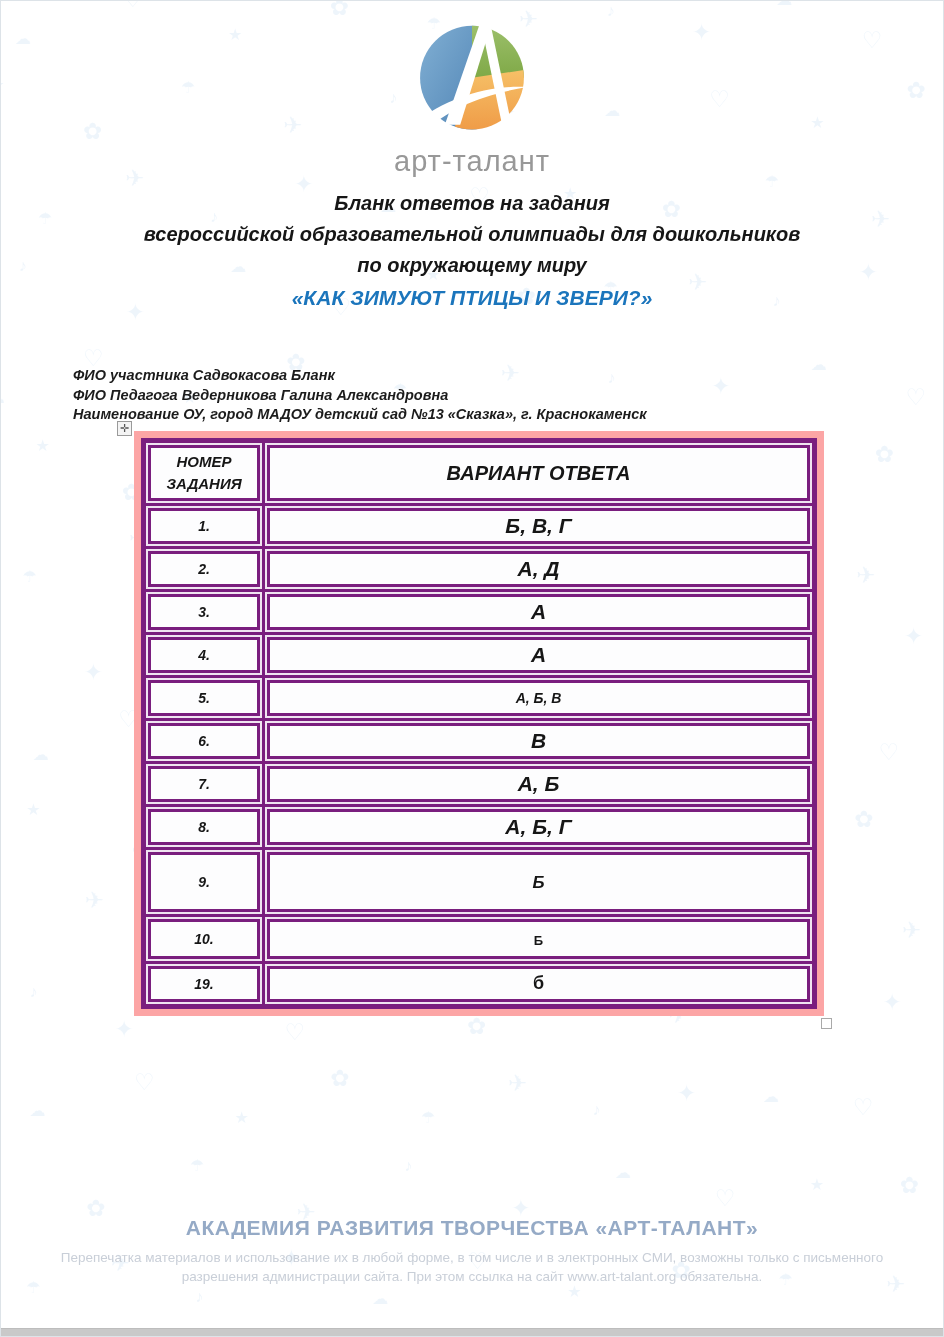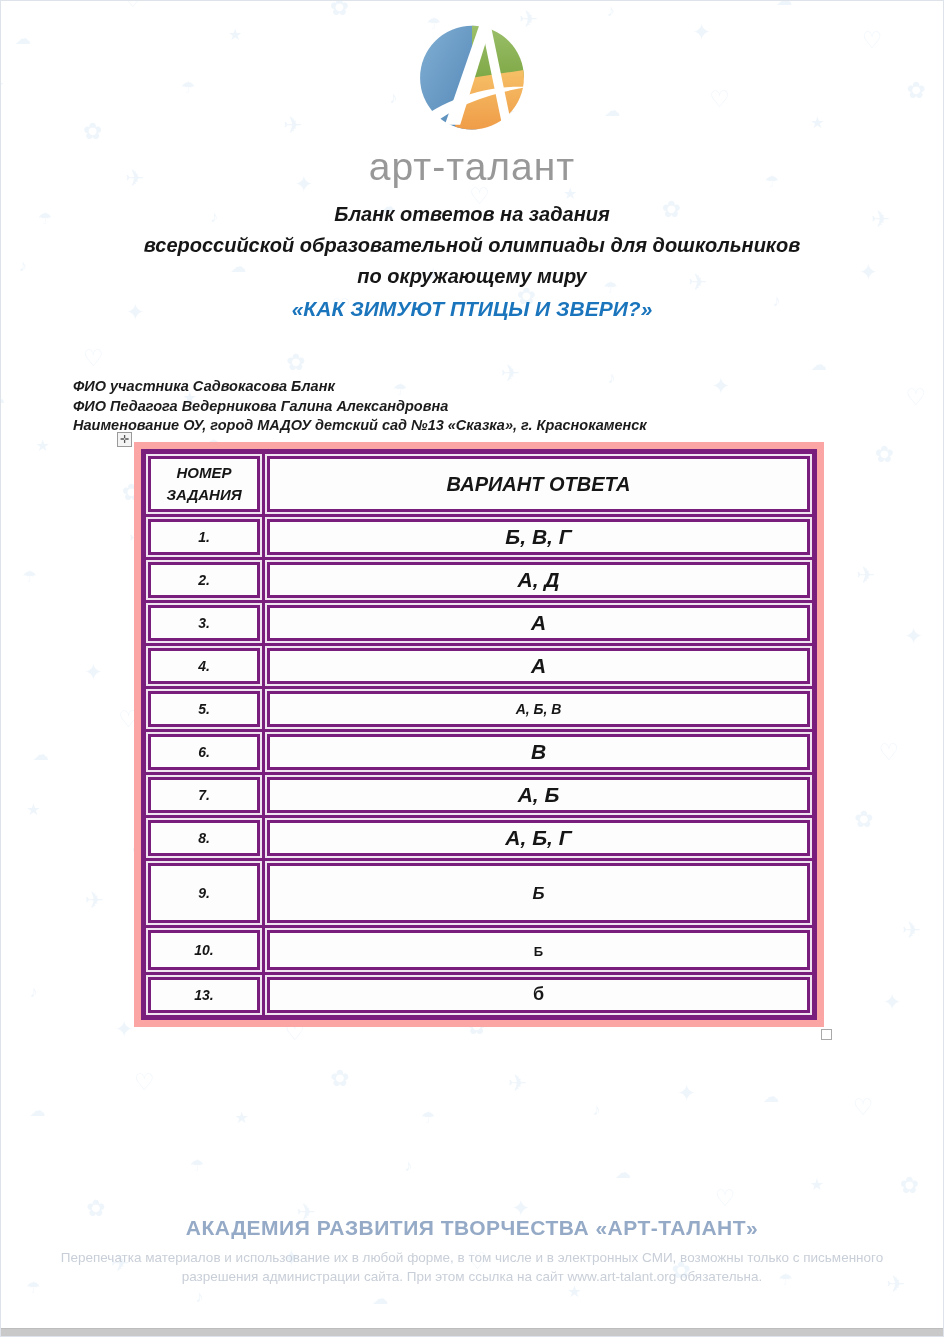--- a/index.html
+++ b/index.html
@@ -25,21 +25,21 @@
   }
   .pattern span { position: absolute; line-height: 1; }
 
   .content { position: relative; z-index: 1; }
 
   
   .logo-wrap { padding-top: 20px; text-align: center; }
   .logo-mark { width: 118px; height: 118px; display: inline-block; }
   .brand {
     margin-top: 2px;
-    font-size: 39px;
+    font-size: 29px;
     color: #989898;
     letter-spacing: 1px;
     font-weight: 500;
   }
 
   
   .title-block { margin-top: 10px; text-align: center; font-weight: bold; font-style: italic; color: #161616; }
   .title-line { font-size: 20px; line-height: 31px; }
   .title-accent { font-size: 21px; line-height: 33px; color: #1b75bc; }
 
@@ -356,21 +356,21 @@
         </tr>
         <tr class="r-tall">
           <td class="cell-num col-num">9.</td>
           <td class="ans-md v-top">Б</td>
         </tr>
         <tr class="r-med">
           <td class="cell-num col-num">10.</td>
           <td class="ans-xs v-top">Б</td>
         </tr>
         <tr>
-          <td class="cell-num col-num">13.</td>
+          <td class="cell-num col-num">19.</td>
           <td class="ans-bd">б</td>
         </tr>
       </tbody>
         </table>
       <div class="resize-handle"></div>
     </div>
   </div>
 
   <div class="footer">
     <div class="footer-heading">АКАДЕМИЯ РАЗВИТИЯ ТВОРЧЕСТВА «АРТ-ТАЛАНТ»</div>

